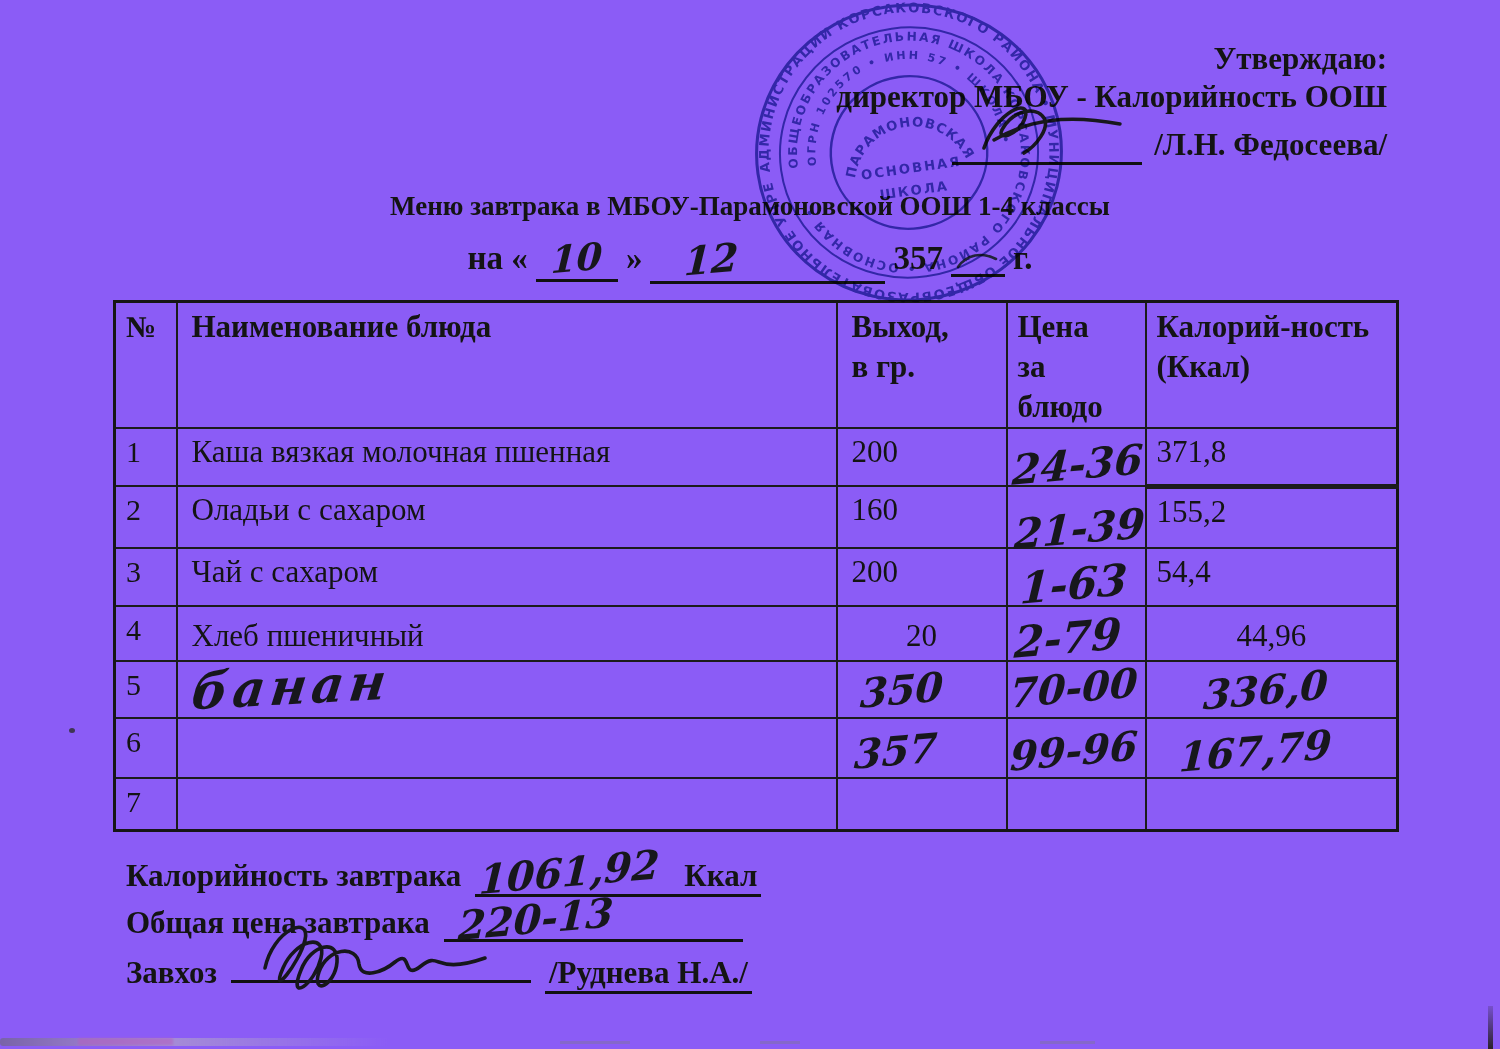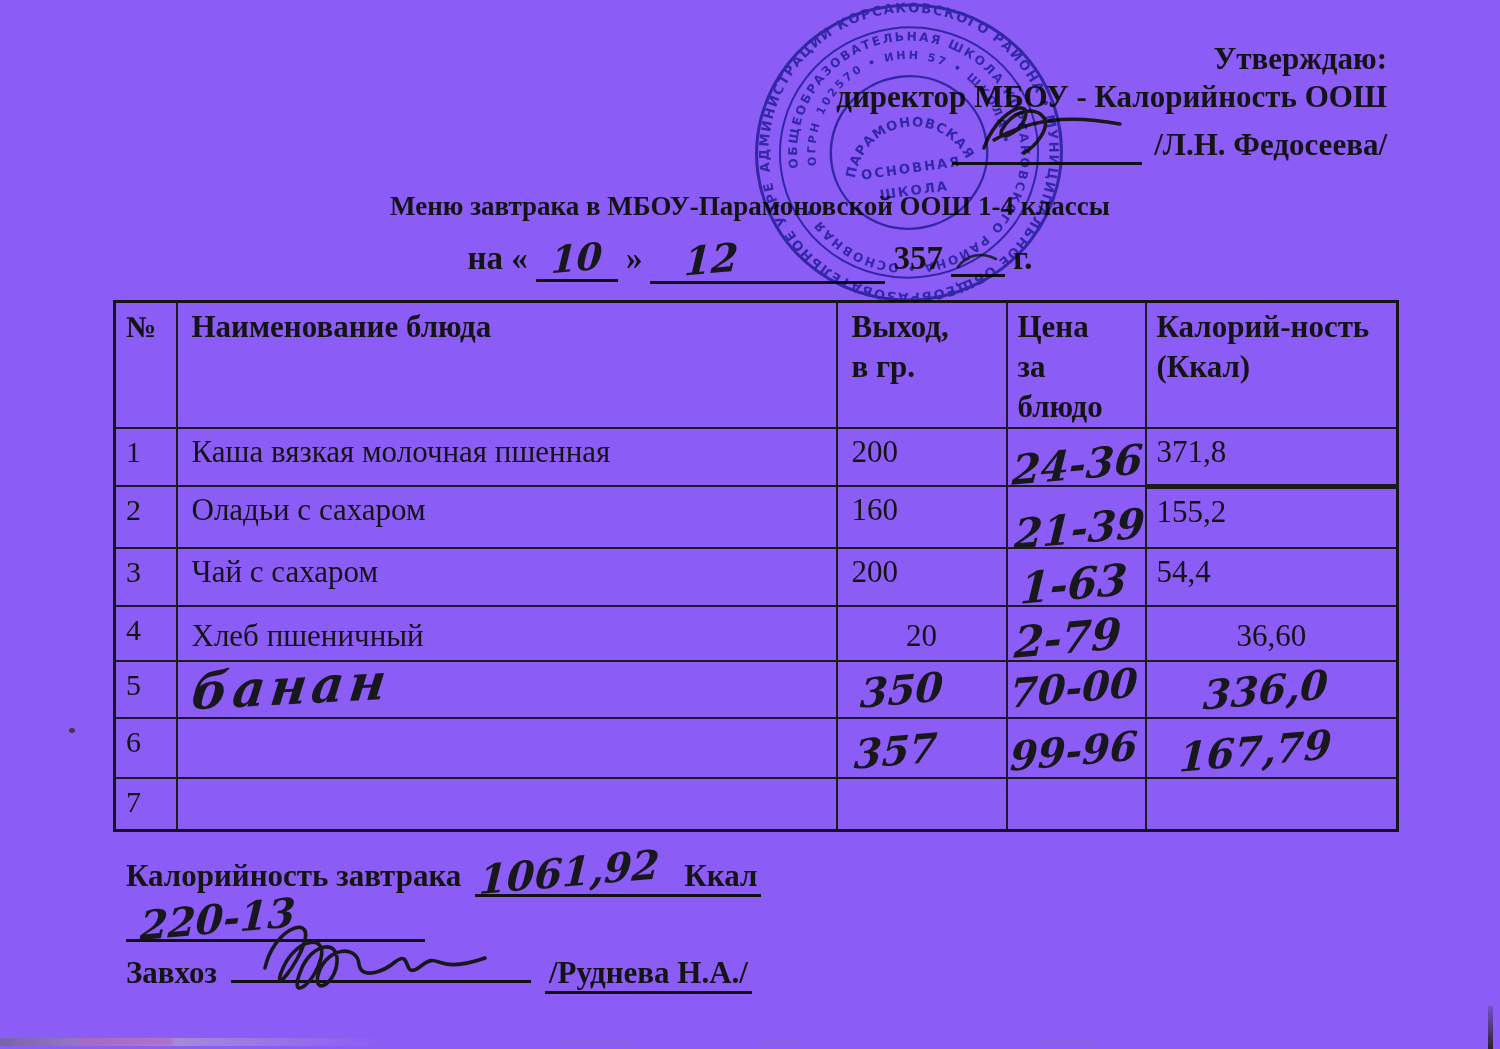--- a/index.html
+++ b/index.html
@@ -185,21 +185,21 @@
           </td>
         <td><span class="pad-s">54,4</span></td>
       </tr>
       <tr style="height:55px">
         <td class="num-cell"><span>4</span></td>
         <td><span class="pad" style="padding-top:6px;">Хлеб пшеничный</span></td>
         <td class="center"><span style="padding-top:6px;display:inline-block;">20</span></td>
         <td>
             <span class="hw hw-abs" style="left:6px;top:10px;font-size:43px;">2-79</span>
           </td>
-        <td class="center"><span style="padding-top:6px;display:inline-block;">36,60</span></td>
+        <td class="center"><span style="padding-top:6px;display:inline-block;">44,96</span></td>
       </tr>
       <tr style="height:57px">
         <td class="num-cell"><span>5</span></td>
         <td>
             <span class="hw hw-abs" style="left:14px;top:0px;font-size:50px;letter-spacing:5px;transform:rotate(-3deg) skewX(-10deg);">банан</span>
           </td>
         <td>
             <span class="hw hw-abs" style="left:22px;top:8px;font-size:40px;">350</span>
           </td>
         <td>
@@ -234,20 +234,21 @@
 
   <div class="summary">
     <div class="srow">
       <span>Калорийность завтрака</span>
       <span class="uline uline-kcal">
         <span class="hw" style="font-size:40px;">1061,92</span>
         <span>Ккал</span>
       </span>
     </div>
     <div class="srow">
+      <span>Общая цена завтрака</span>
       <span class="uline uline-price">
         <span class="hw" style="font-size:40px;">220-13</span>
       </span>
     </div>
     <div class="srow">
       <span>Завхоз</span>
       <span class="uline uline-sig">
         <svg width="290" height="100" viewBox="0 0 290 100">
           <path d="M14,60 C22,22 60,6 54,32 C48,56 18,92 32,60 C44,32 76,24 70,50 C64,76 36,96 50,62 C60,36 88,30 86,54 C84,78 60,88 68,64 C76,40 106,36 108,56 C110,72 132,64 144,54 C162,40 150,74 170,58 C190,42 182,68 234,50" fill="none" stroke="#17171c" stroke-width="3.6" stroke-linecap="round"></path>
         </svg>

